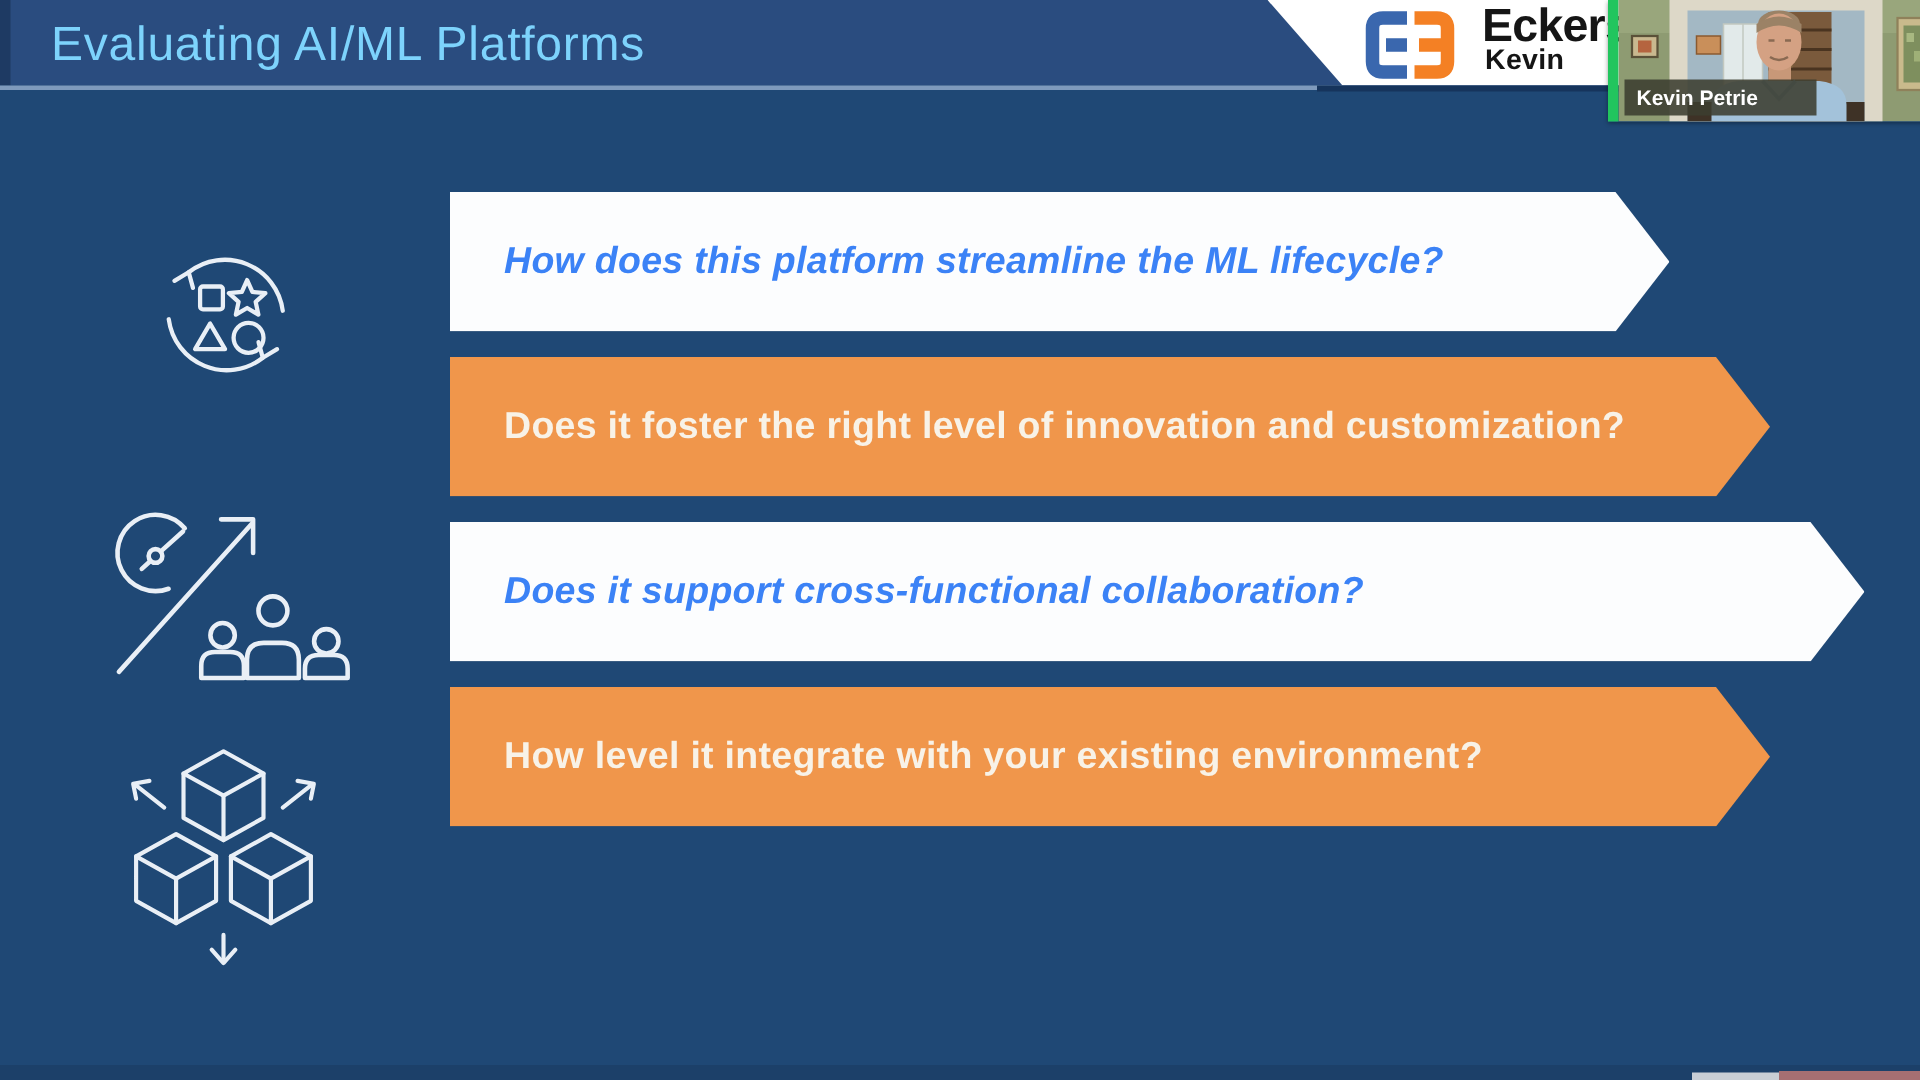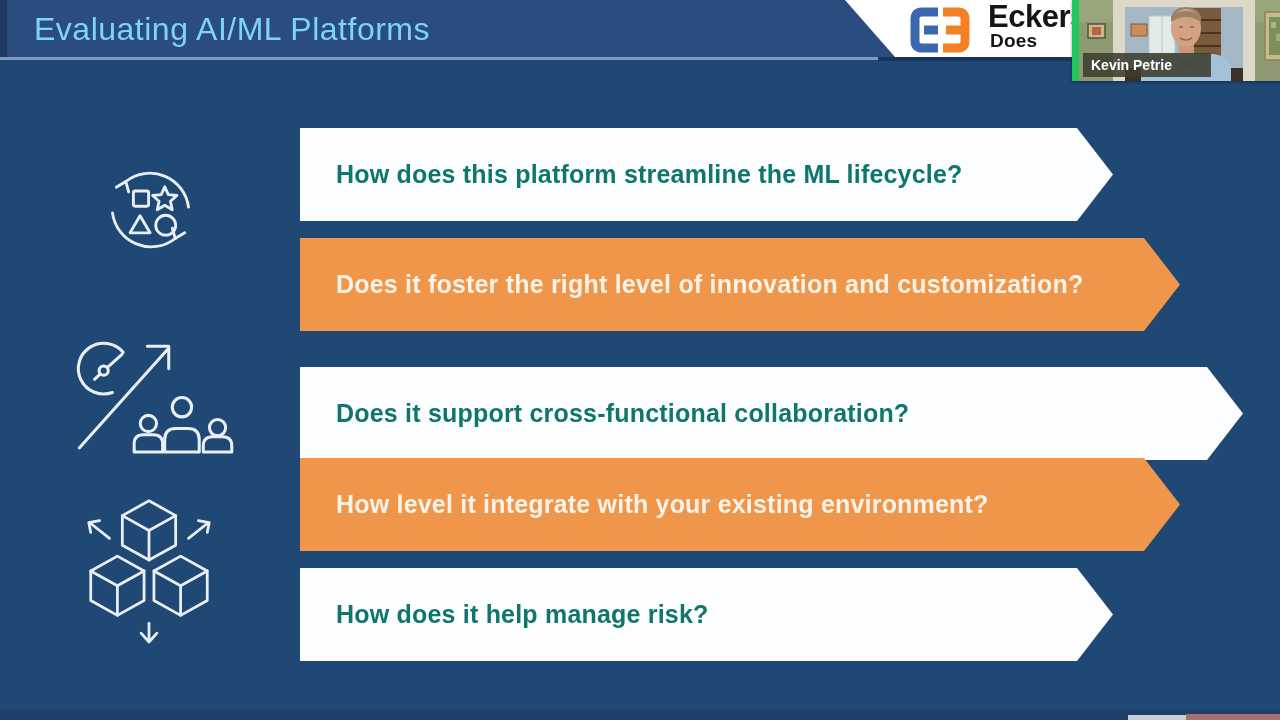--- a/index.html
+++ b/index.html
@@ -28,21 +28,21 @@
   .side-icon{position:absolute;}
   .side-icon svg{display:block;}
   
   .banner{
     position:absolute;left:300px;height:93px;display:flex;align-items:center;
     padding-left:36px;box-sizing:border-box;
     clip-path:polygon(0 0,calc(100% - 36px) 0,100% 50%,calc(100% - 36px) 100%,0 100%);
     font-weight:700;font-size:25px;letter-spacing:.2px;
     filter:drop-shadow(0 2px 2px rgba(0,0,0,.22));
   }
-  .banner.white{background:#FCFDFE;color:#0f766e;}
+  .banner.white{background:#FCFDFE;color:#3b82f6;font-style:italic;}
   .banner.orange{background:#F0964B;color:#F8F2E7;}
   
   .bottom-band{position:absolute;left:0;top:710px;width:1280px;height:10px;background:#1C4069;}
   .artifact-light{position:absolute;left:1128px;top:715px;width:58px;height:5px;background:#C9CED5;}
   .artifact-red{position:absolute;left:1186px;top:714px;width:94px;height:6px;background:#A66F72;}
 </style>
 </head>
 <body>
 
 <div class="slide">
@@ -57,21 +57,21 @@
     <div class="logo-mark">
       <svg width="68" height="50" viewBox="0 0 64 50">
         <g fill="none" stroke-linecap="butt">
           <path d="M30 7 L14 7 Q7 7 7 14 L7 36 Q7 43 14 43 L30 43 M16 25 L30 25" stroke="#3A67AE" stroke-width="9"></path>
           <path d="M35 7 L50 7 Q57 7 57 14 L57 36 Q57 43 50 43 L35 43 M57 25 L38 25" stroke="#F48024" stroke-width="9"></path>
         </g>
       </svg>
     </div>
     <div class="logo-text">
       <div class="logo-brand">Eckerson</div>
-      <div class="logo-sub">Does</div>
+      <div class="logo-sub">Kevin</div>
     </div>
   </div>
   <div class="header-sep-dark"></div>
 
   <div class="webcam">
     <svg width="208" height="81" viewBox="0 0 208 81">
 
       <rect x="0" y="0" width="208" height="81" fill="#8E9B72"></rect>
       <rect x="0" y="0" width="208" height="22" fill="#99A67C"></rect>
 
@@ -179,27 +179,24 @@
       <path d="M62 148 L70 157 L78 148"></path>
     </svg>
   </div>
 
   <div class="banner white" style="top:128px;width:813px;">
     <span>How does this platform streamline the ML lifecycle?</span>
   </div>
   <div class="banner orange" style="top:238px;width:880px;">
     <span>Does it foster the right level of innovation and customization?</span>
   </div>
-  <div class="banner white" style="top:367px;width:943px;">
+  <div class="banner white" style="top:348px;width:943px;">
     <span>Does it support cross-functional collaboration?</span>
   </div>
   <div class="banner orange" style="top:458px;width:880px;">
     <span>How level it integrate with your existing environment?</span>
-  </div>
-  <div class="banner white" style="top:568px;width:813px;">
-    <span>How does it help manage risk?</span>
   </div>
 
   <div class="bottom-band"></div>
   <div class="artifact-light"></div>
   <div class="artifact-red"></div>
 
 </div>
 
 </body></html>

